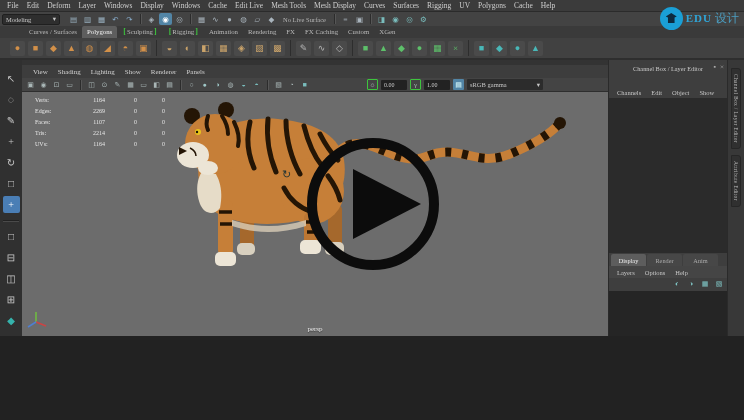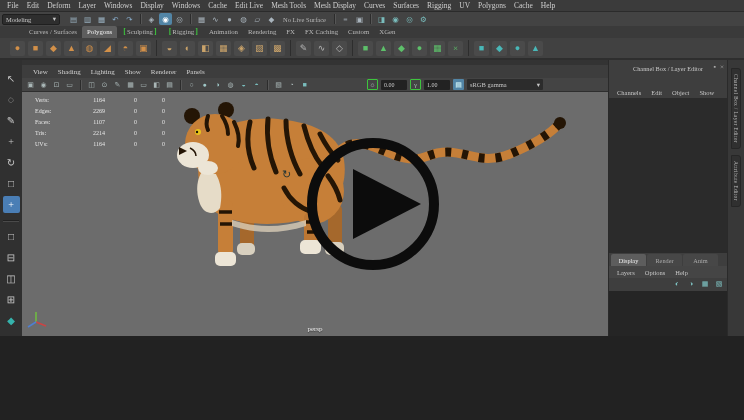--- a/index.html
+++ b/index.html
@@ -129,20 +129,27 @@
         <span class="menu-item">Curves</span>
         <span class="menu-item">Surfaces</span>
         <span class="menu-item">Rigging</span>
         <span class="menu-item">UV</span>
         <span class="menu-item">Polygons</span>
         <span class="menu-item">Cache</span>
         <span class="menu-item">Help</span>
       </div>
   </div>
 
+  <div class="watermark">
+    <span class="wmcircle">
+        <span class="wmcap"></span>
+      </span>
+    <span class="wmtext">EDU</span>
+    <span class="wmcjk">设计</span>
+  </div>
 
   <div class="row statusline">
     <div class="dropdown modeling">
       <span>Modeling</span>
       <span>▾</span>
     </div>
     <div style="display:flex;align-items:center;gap:1px">
         <span class="icon12" style="color: rgb(157, 182, 198);">▤</span>
         <span class="icon12" style="color: rgb(157, 182, 198);">▥</span>
         <span class="icon12" style="color: rgb(157, 182, 198);">▦</span>

